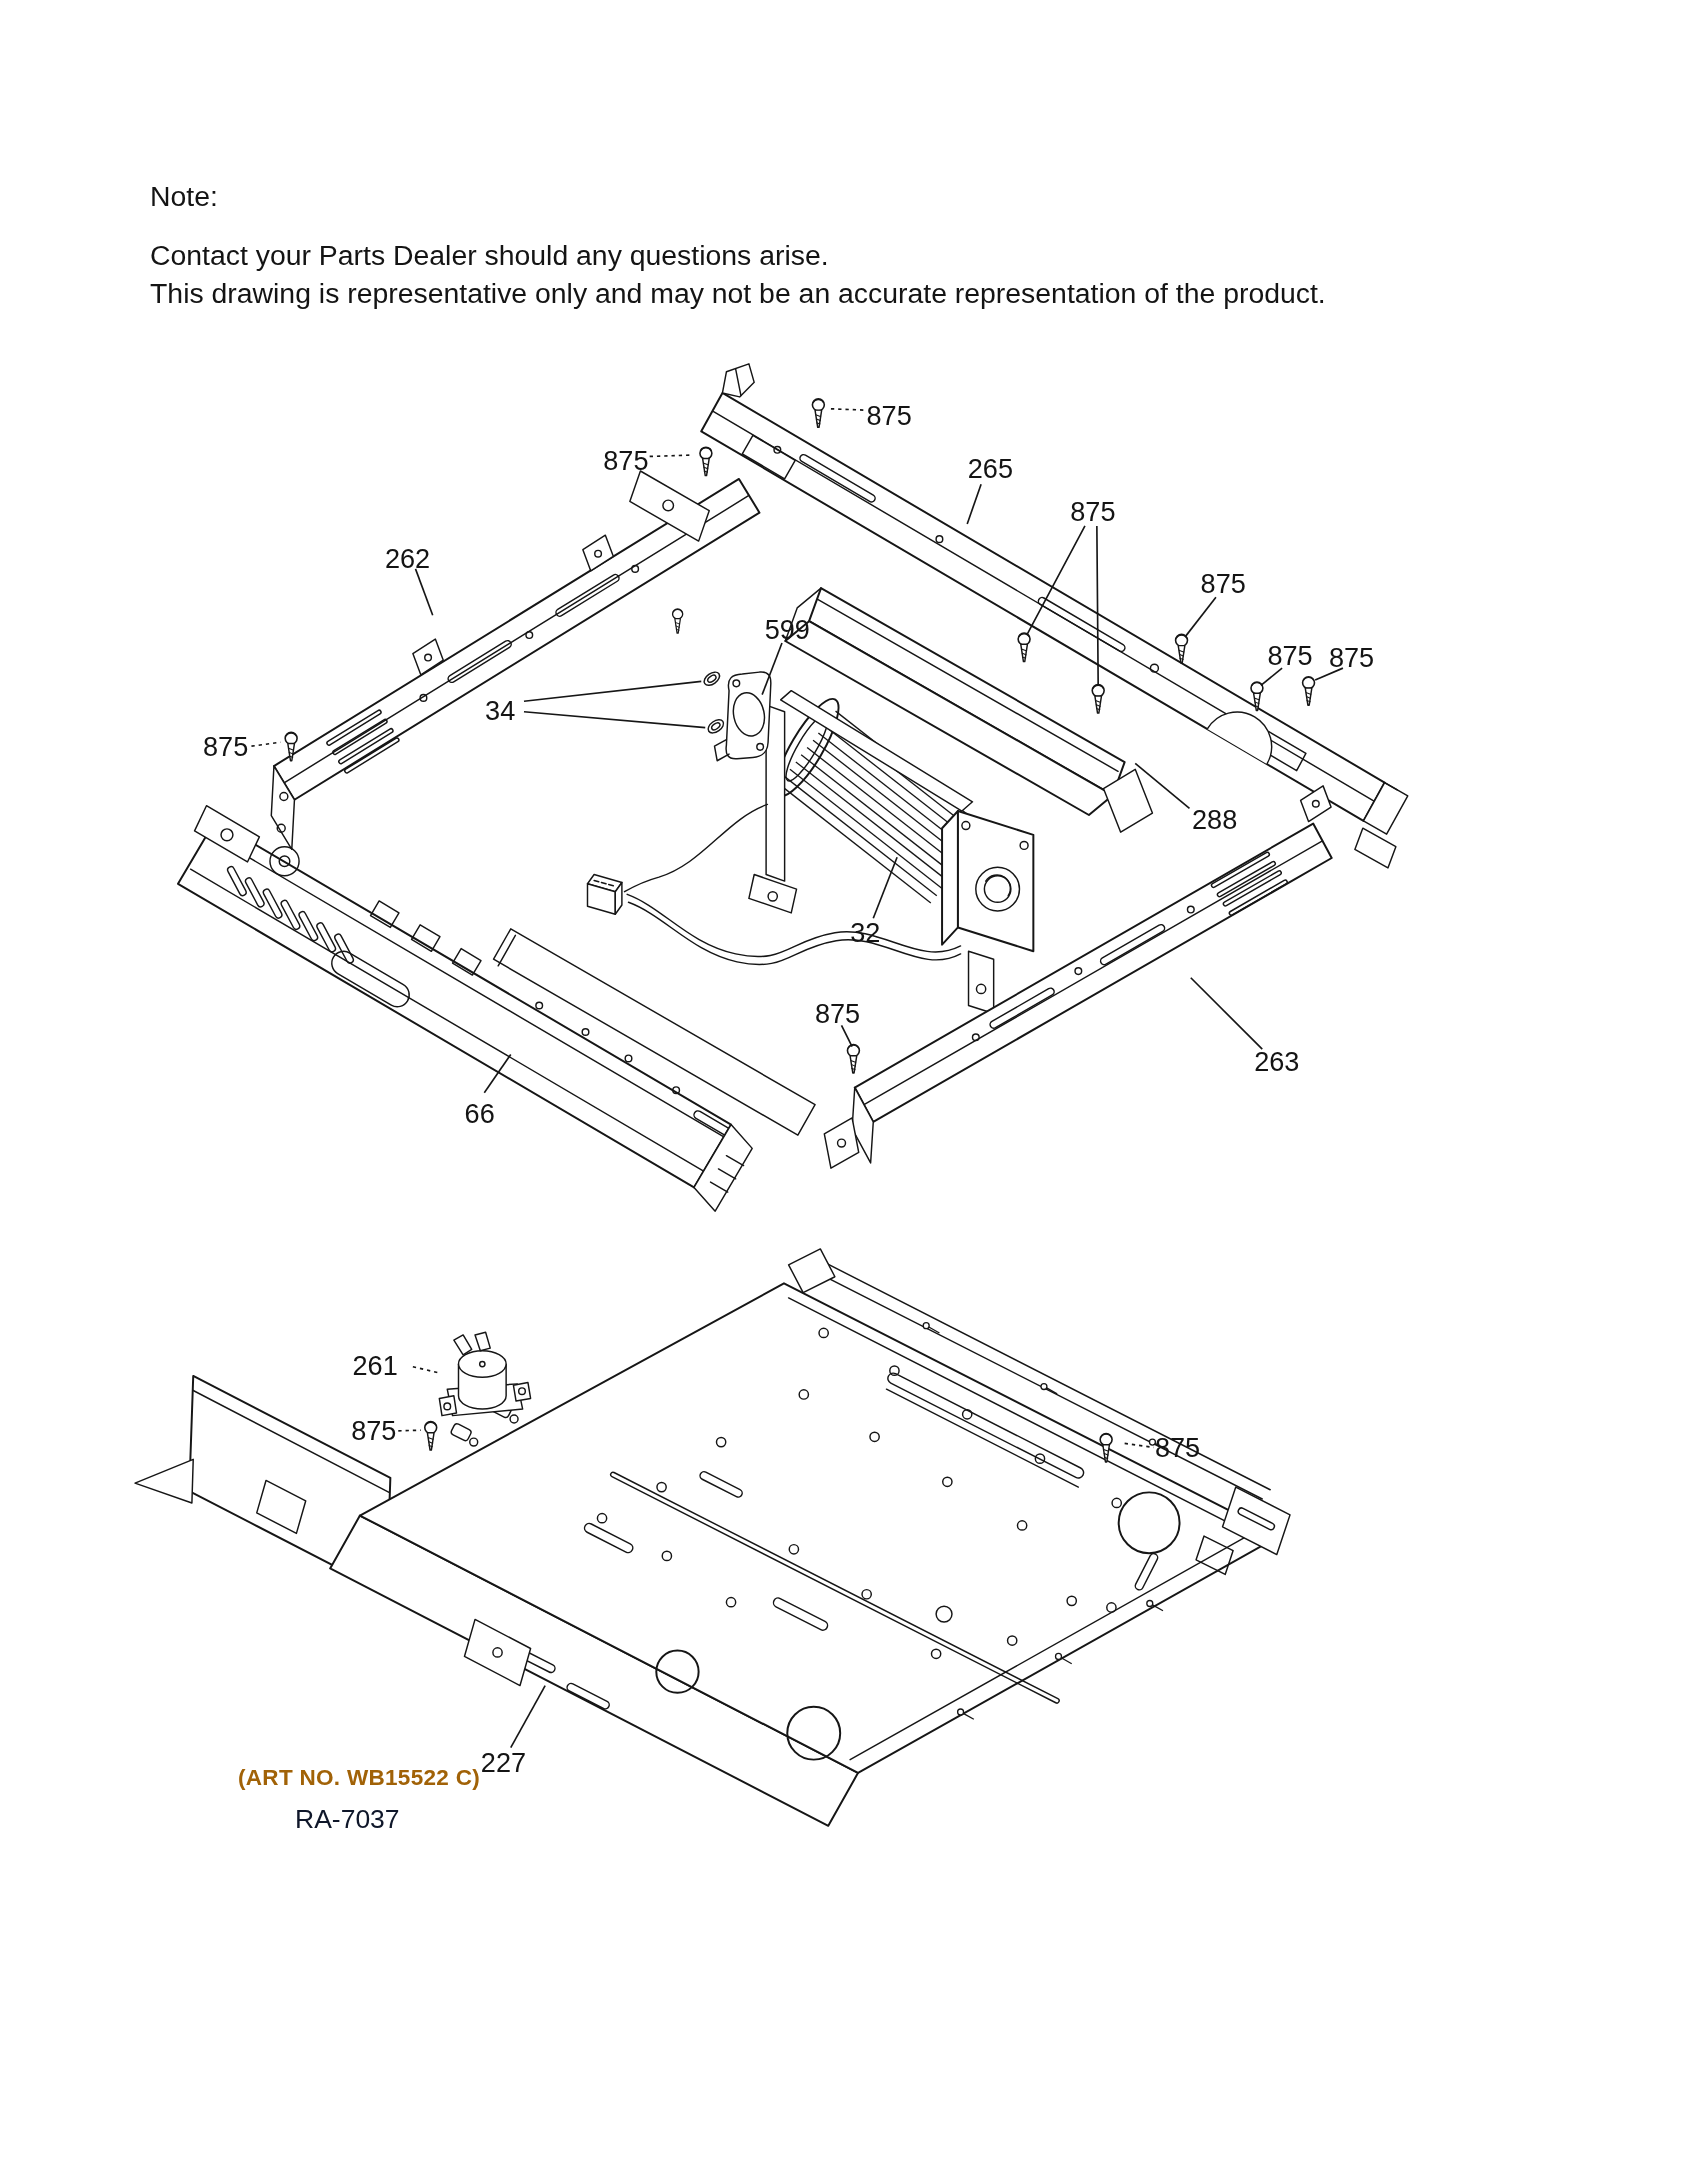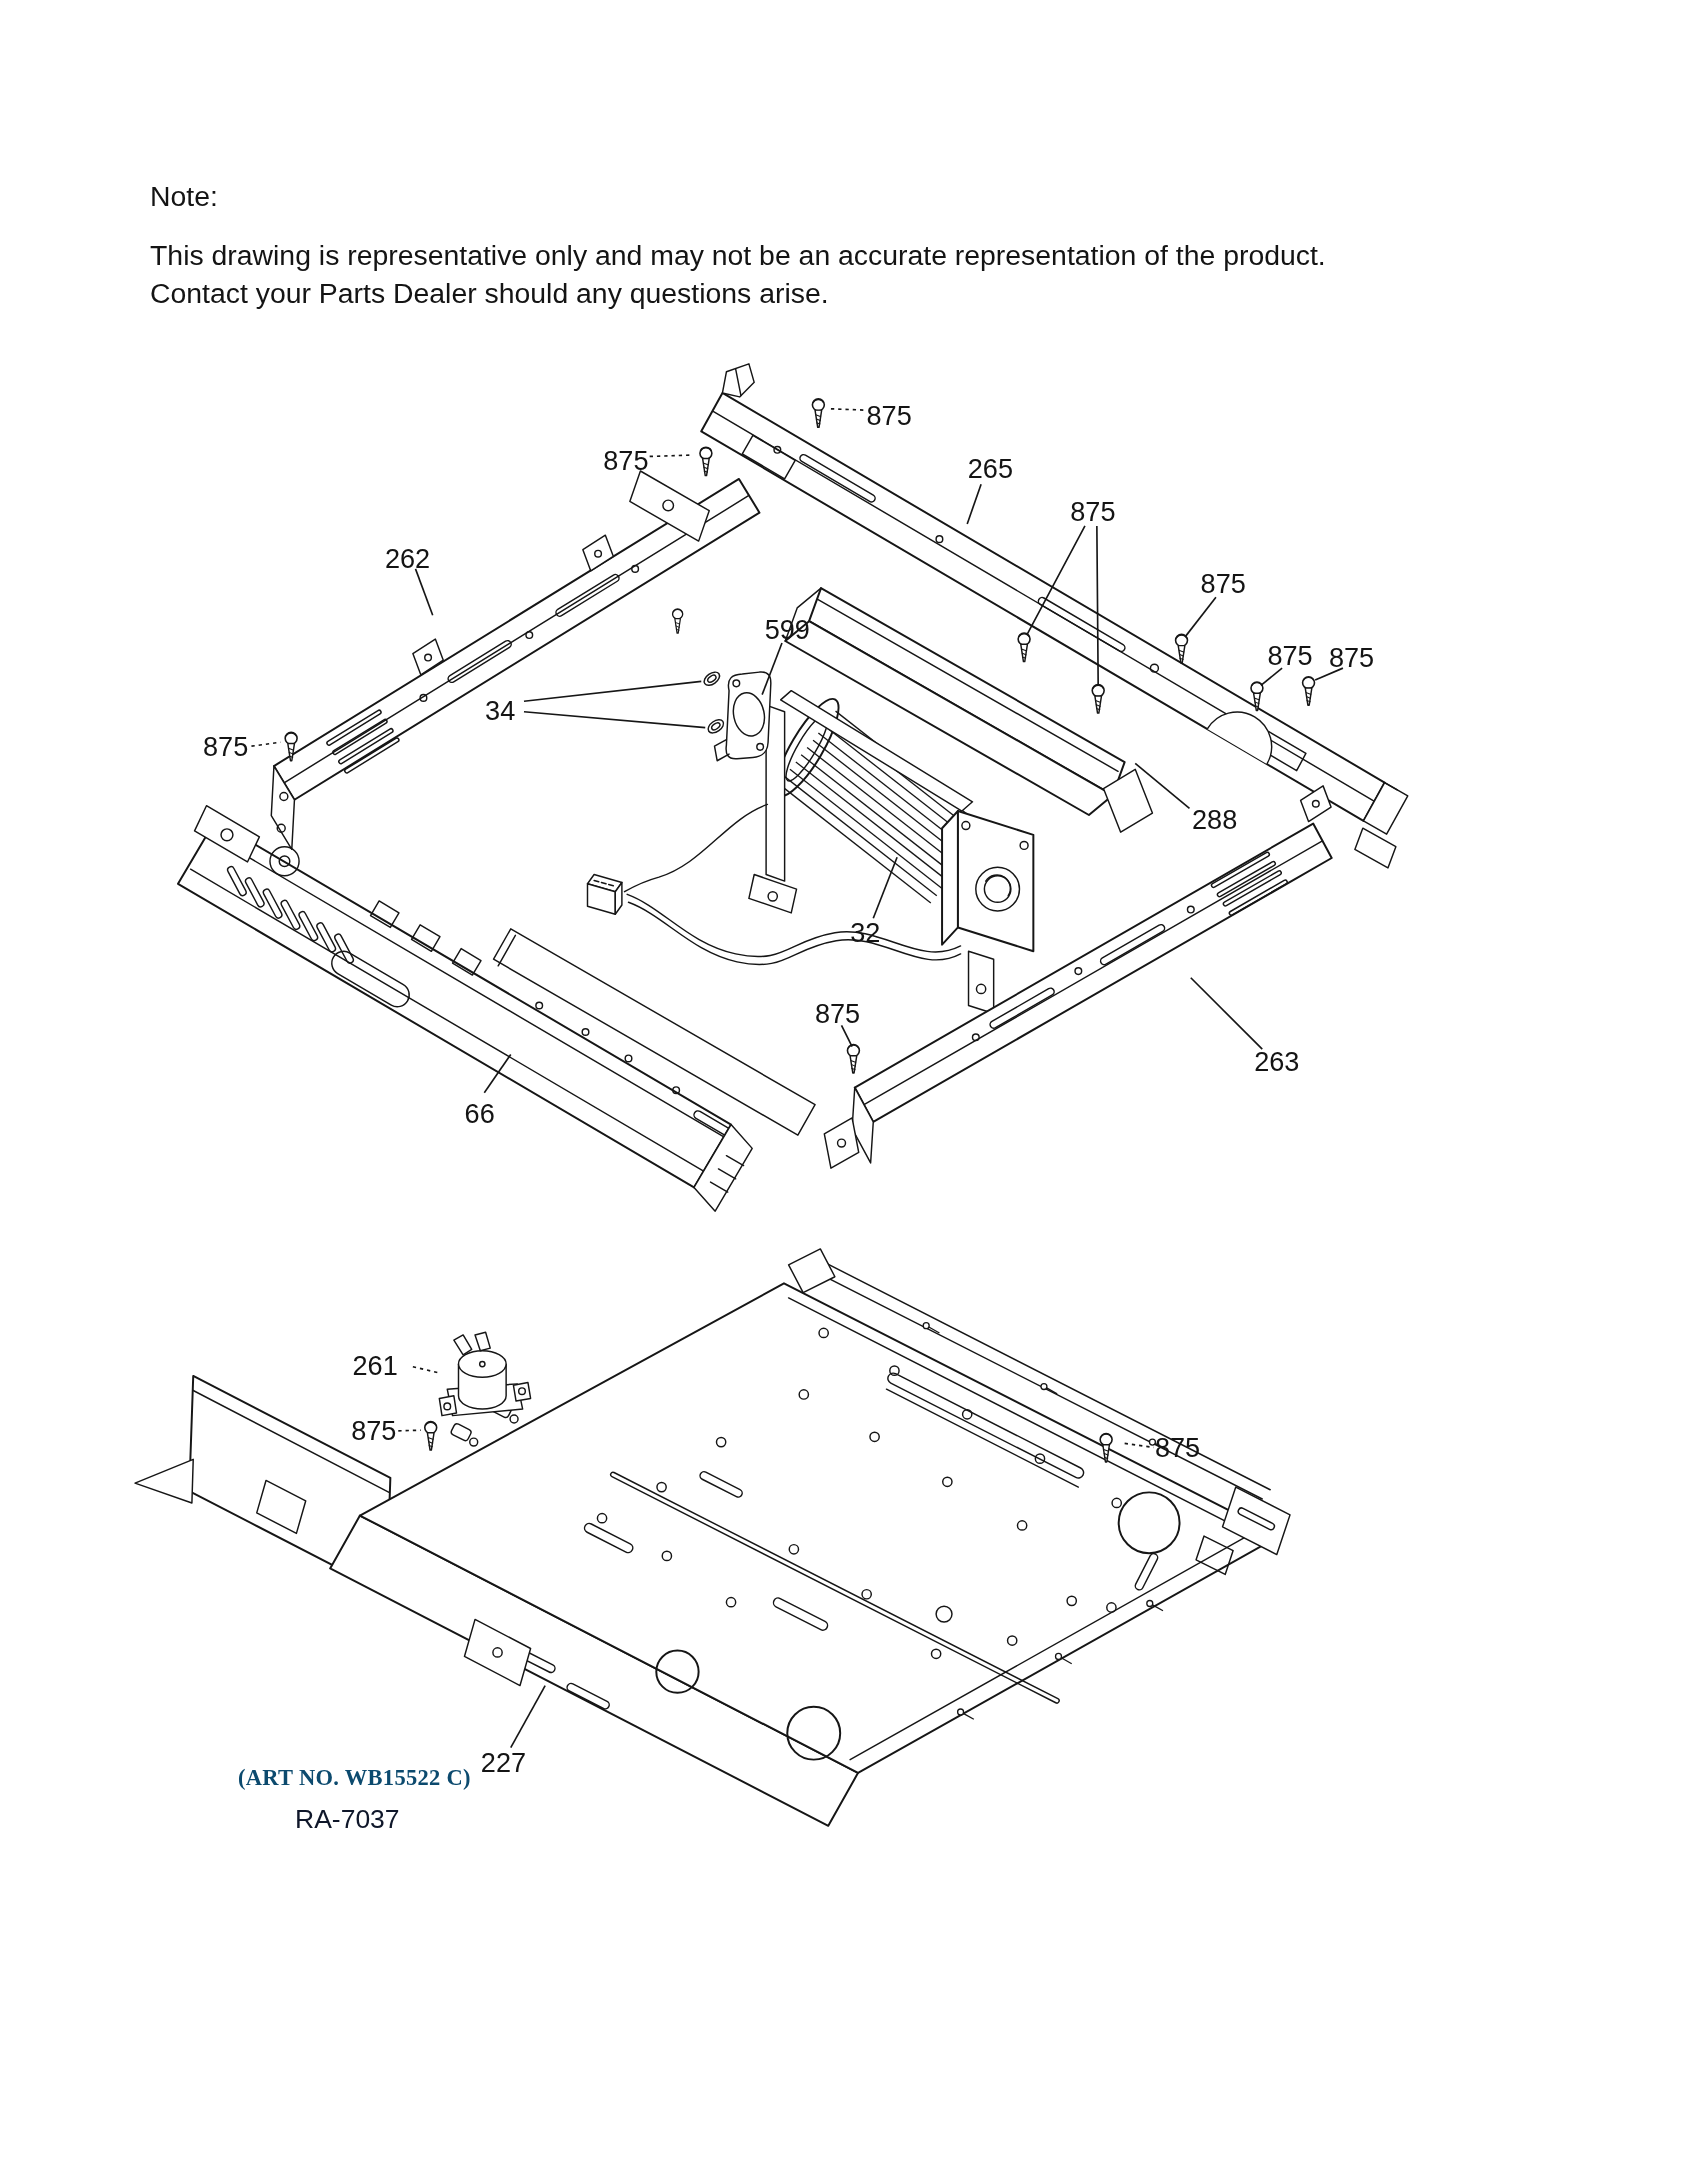--- a/index.html
+++ b/index.html
@@ -11,21 +11,21 @@
     color:#111;
     overflow:hidden;
   }
   .note-block{
     position:absolute;left:150px;top:177px;width:1422px;
     font-size:28.4px;line-height:1.36;color:#141414;
   }
   .note-title{margin-bottom:20px;}
   .footer-art{
     position:absolute;left:238px;top:1765px;
-    font-size:22.5px;font-weight:bold;color:#0c4a6e;letter-spacing:0.3px;font-family:Liberation Serif, serif;
+    font-size:22.5px;font-weight:bold;color:#a16207;letter-spacing:0.3px;
   }
   .footer-ra{
     position:absolute;left:295px;top:1804px;
     font-size:26.5px;color:#0f172a;
   }
   svg{position:absolute;left:0;top:0;}
   svg .ln{stroke:#161616;fill:none;stroke-width:3;stroke-linecap:round;stroke-linejoin:round;}
   svg .ln2{stroke:#161616;fill:none;stroke-width:2.2;stroke-linecap:round;stroke-linejoin:round;}
   svg .face{stroke:#161616;fill:#ffffff;stroke-width:3;stroke-linejoin:round;}
   svg .face2{stroke:#161616;fill:#ffffff;stroke-width:2.2;stroke-linejoin:round;}
@@ -37,22 +37,22 @@
     font-size:41px;fill:#141414;text-anchor:middle;
   }
 </style>
 </head>
 <body>
 
 <div class="page">
 
   <div class="note-block">
     <div class="note-title">Note:</div>
+    <div>Contact your Parts Dealer should any questions arise.</div>
     <div>This drawing is representative only and may not be an accurate representation of the product.</div>
-    <div>Contact your Parts Dealer should any questions arise.</div>
   </div>
 
   <svg width="1687" height="2183" viewBox="0 0 2550 3300">
     <defs>
       <g id="screw875">
         <circle cx="0" cy="0" r="9" fill="#fff" stroke="#161616" stroke-width="2.4"></circle>
         <path d="M-8,-3 A9,9 0 0 1 8,-3" fill="none" stroke="#161616" stroke-width="1.8"></path>
         <path d="M-5,8 L5,8 L1,34 L-1,34 Z" fill="#fff" stroke="#161616" stroke-width="2.2" stroke-linejoin="round"></path>
         <path d="M-4,15 l8,3 M-3.5,21 l7,3 M-3,27 l6,2" stroke="#161616" stroke-width="1.6" fill="none"></path>
       </g>

